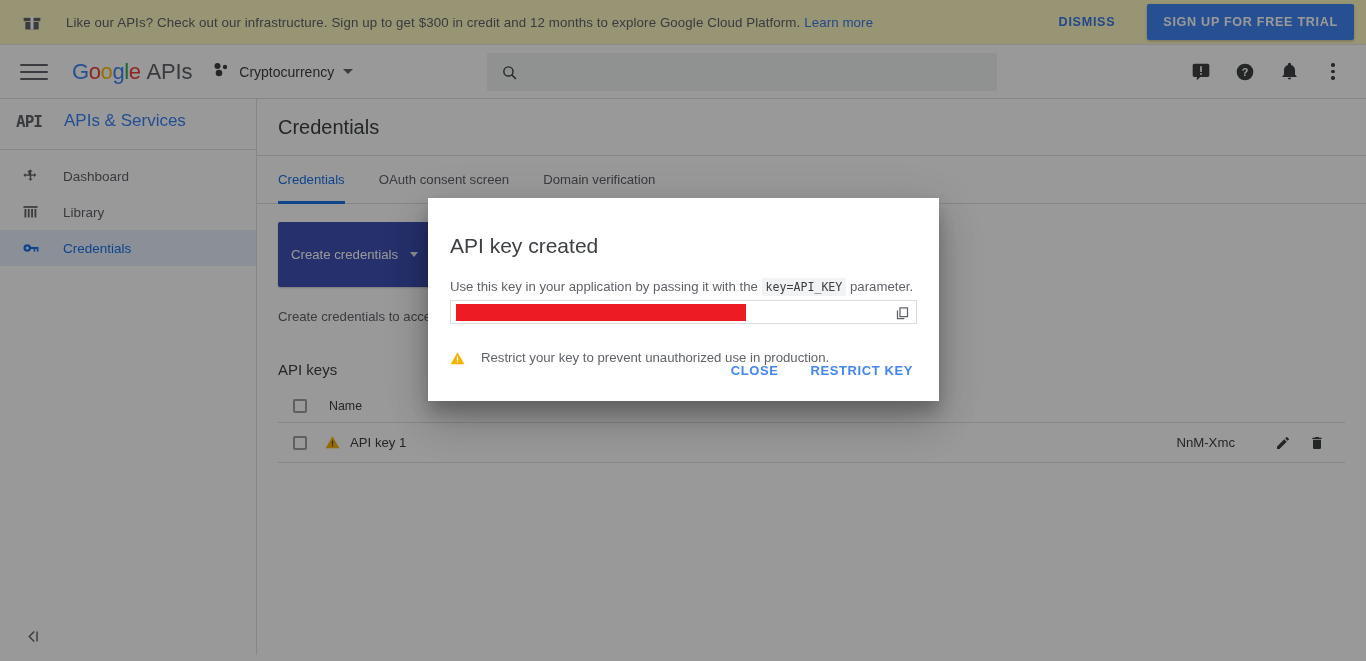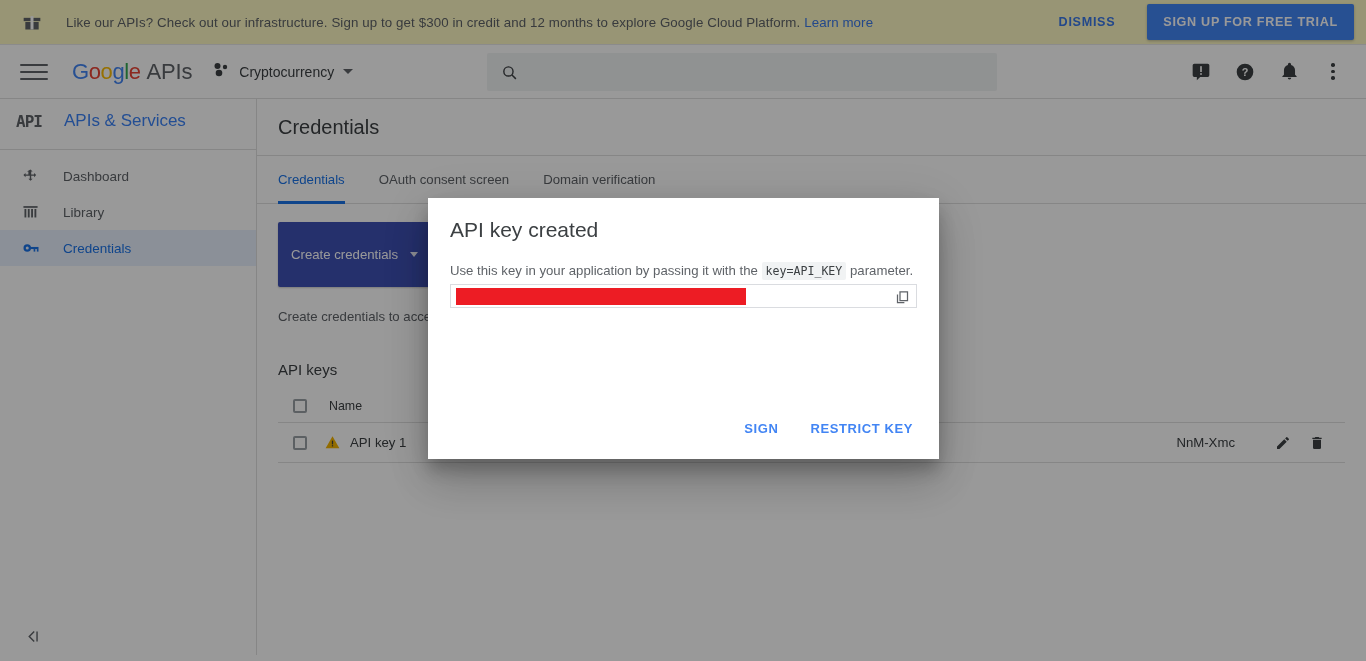--- a/index.html
+++ b/index.html
@@ -164,24 +164,24 @@
   .td-key { margin-left: auto; font-size: 13.2px; color: #3c4043; padding-right: 40px; }
   .row-actions { display: flex; align-items: center; gap: 18px; padding-right: 20px; }
   .row-actions span { cursor: pointer; display: flex; }
 
   
   .scrim {
     position: absolute; inset: 0; background: rgba(0,0,0,.40); z-index: 80;
   }
   .dialog {
     position: absolute; left: 428px; top: 198px;
-    width: 511px; height: 261px;
+    width: 511px; height: 203px;
     background: #fff; z-index: 90;
     box-shadow: 0 11px 15px rgba(0,0,0,.2), 0 9px 46px rgba(0,0,0,.12), 0 24px 38px rgba(0,0,0,.14);
-    padding: 0 22px;
+    padding: 16px 22px;
   }
   .dlg-title { margin-top: 20px; font-size: 21px; color: #3c4043; font-weight: normal; }
   .dlg-body { margin-top: 21px; font-size: 13.2px; color: #5f6368; }
   .code-chip {
     font-family: "DejaVu Sans Mono", monospace; font-size: 11.6px;
     background: #f1f3f4; color: #3c4043; padding: 2px 4px; border-radius: 2px;
   }
   .dlg-field-label { margin-top: 22px; font-size: 12.4px; color: #5f6368; }
   .key-input {
     margin-top: 6px; width: 467px; height: 24px;
@@ -398,19 +398,29 @@
     </div>
     <div class="key-input">
       <span class="key-redacted"></span>
       <span class="copy-btn">
         <svg width="15" height="15" viewBox="0 0 24 24" fill="none" stroke="#5f6368" stroke-width="2">
           <rect x="8" y="3" width="12" height="14"></rect>
           <polyline points="15,20 4,20 4,7"></polyline>
         </svg>
       </span>
     </div>
+    <div class="dlg-warn">
+      <span style="display:flex;margin-top:1px;">
+        <svg width="15" height="15" viewBox="0 0 24 24" fill="#f4b400">
+          <path d="M12 2L1 21h22L12 2z"></path>
+          <rect x="11" y="9" width="2" height="6" fill="#fff"></rect>
+          <rect x="11" y="16.3" width="2" height="2" fill="#fff"></rect>
+        </svg>
+      </span>
+      <span class="dlg-warn-text">Restrict your key to prevent unauthorized use in production.</span>
+    </div>
     <div class="dlg-actions">
-      <button class="dlg-btn">SIGN</button>
+      <button class="dlg-btn">CLOSE</button>
       <button class="dlg-btn">RESTRICT KEY</button>
     </div>
   </div>
 
 </div>
 
 </body></html>

